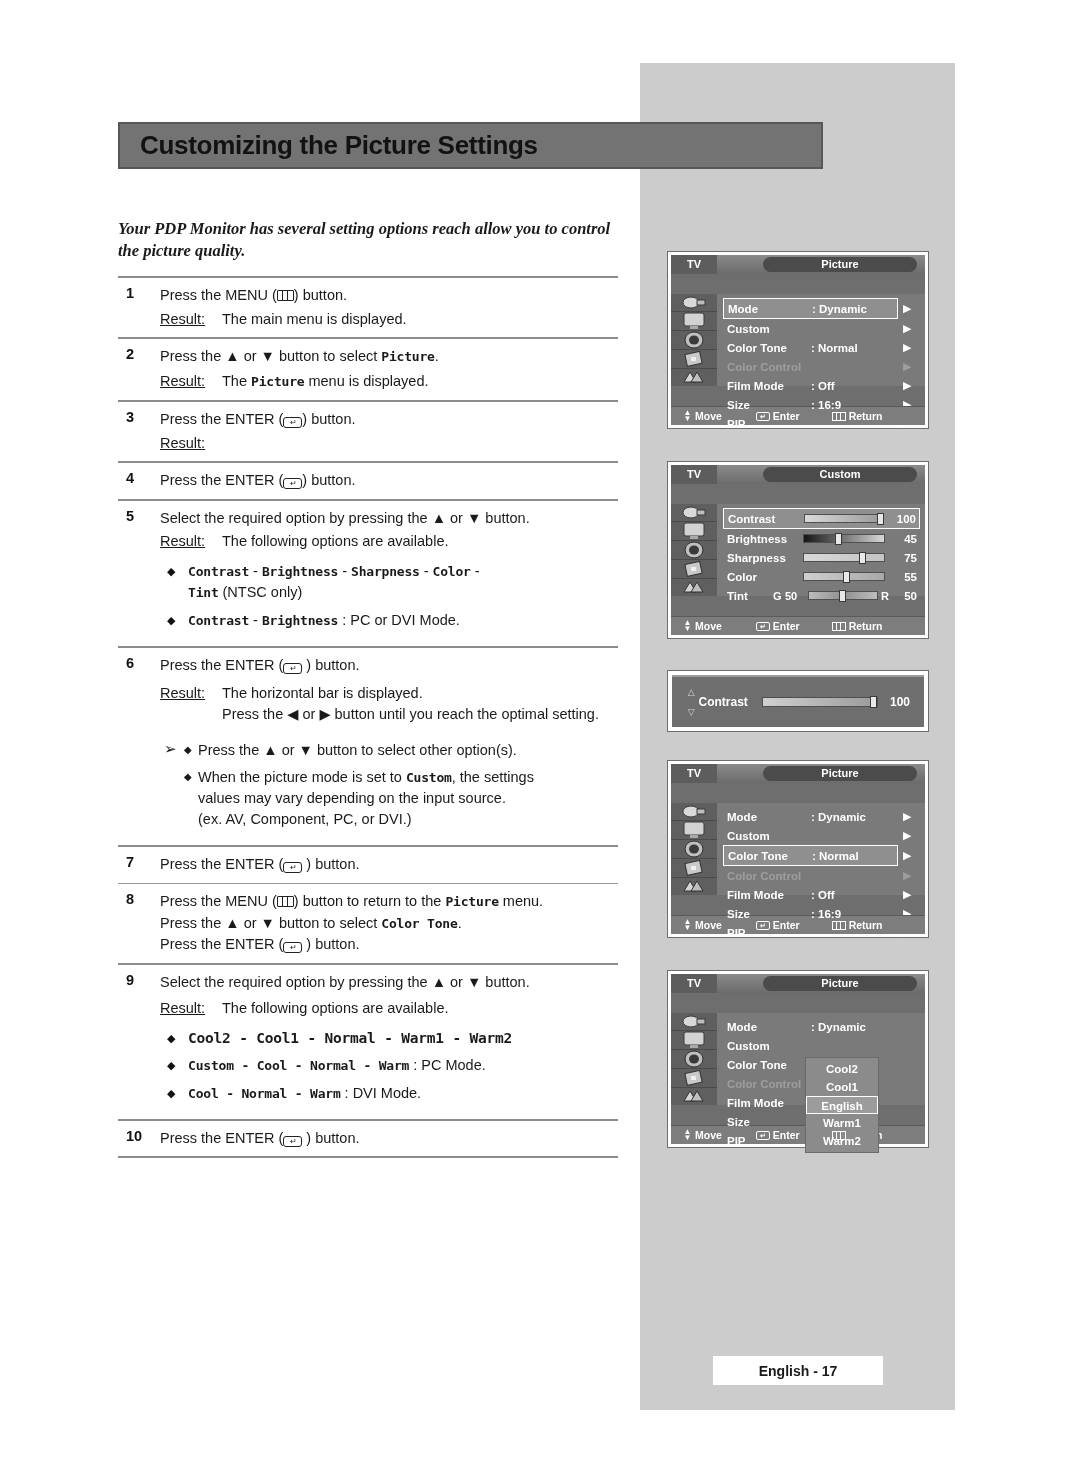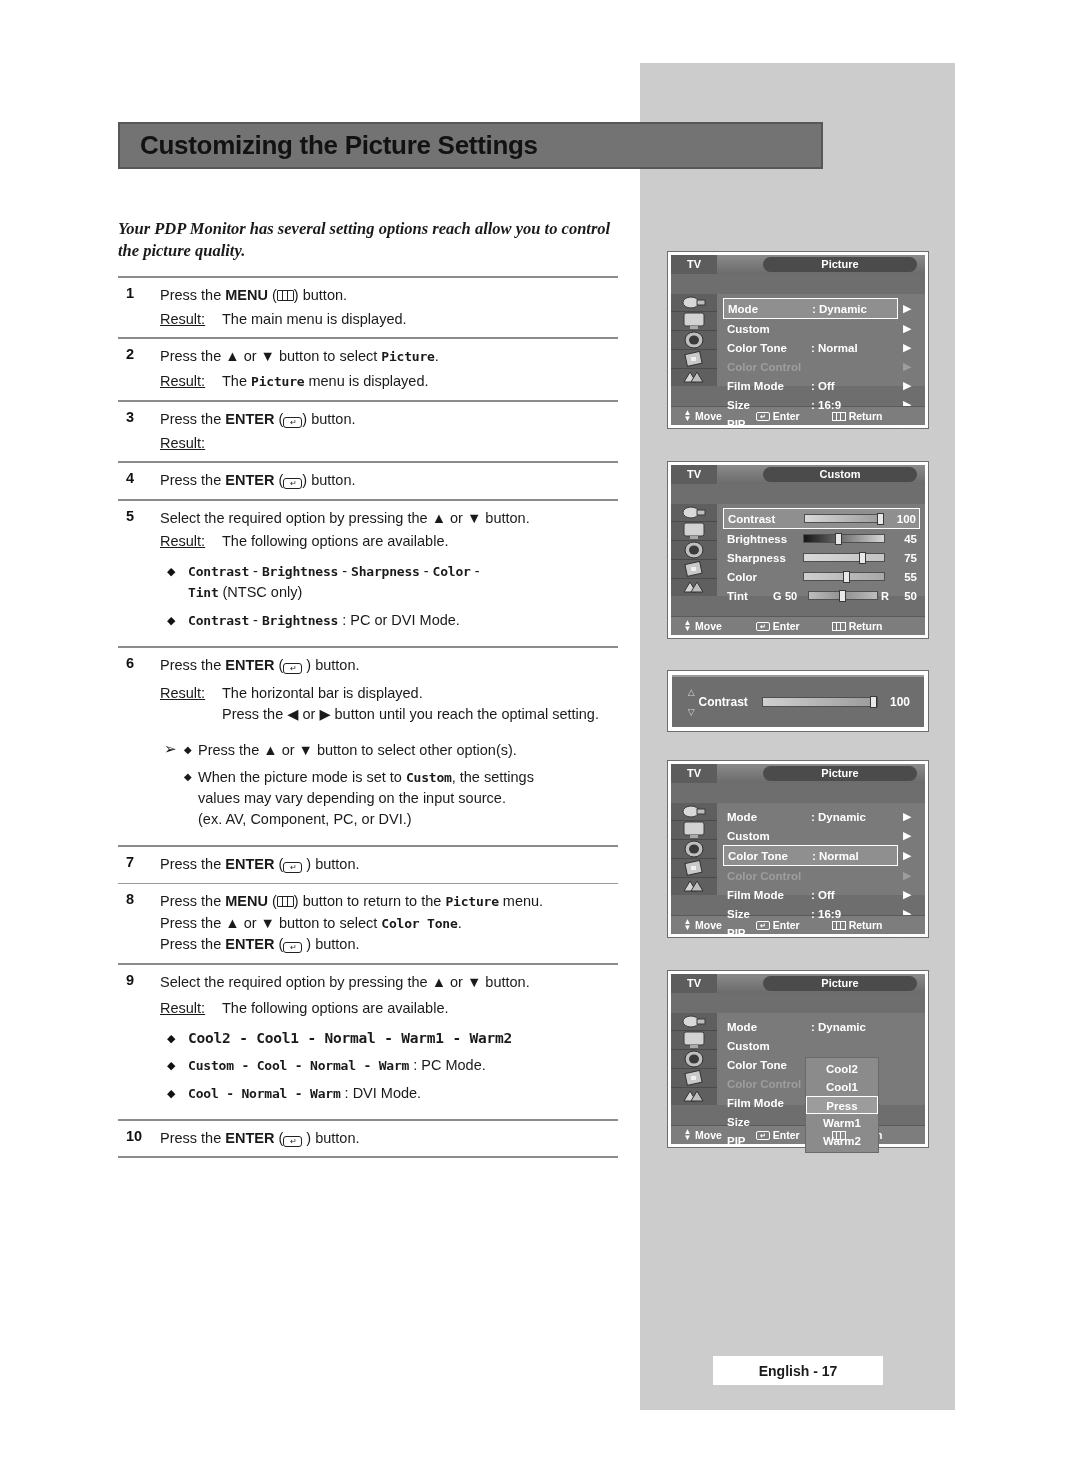--- a/index.html
+++ b/index.html
@@ -100,21 +100,21 @@
     flex: 0 0 62px;
     text-decoration: underline;
   }
   .res-text { flex: 1; }
   .mono {
     font-family: "DejaVu Sans Mono", monospace;
     font-weight: bold;
     font-size: 13px;
     letter-spacing: -0.2px;
   }
-  b.strong { font-weight: bold; }
+  b.strong { font-weight: normal; }
 
   
   .bullets { margin-top: 9px; }
   .bullet-row {
     display: flex;
     margin-bottom: 7px;
     line-height: 20px;
   }
   .diamond {
     flex: 0 0 28px;
@@ -971,21 +971,21 @@
           <span class="row-value">:</span>
         </div>
         <div class="osd-row">
           <span class="row-label">PIP</span>
           <span class="row-value"></span>
         </div>
 
         <div class="dropdown" style="left:88px; top:44px;">
           <div class="dd-item">Cool2</div>
           <div class="dd-item">Cool1</div>
-          <div class="dd-item sel">Press</div>
+          <div class="dd-item sel">English</div>
           <div class="dd-item">Warm1</div>
           <div class="dd-item">Warm2</div>
         </div>
       </div>
       <div style="width:22px; background:#7a7a7a;"></div>
     </div>
     <div class="osd-footer">
       <div class="foot-item foot-move">
         <span class="f-updown">▲<br>▼</span>
         <span>Move</span>

